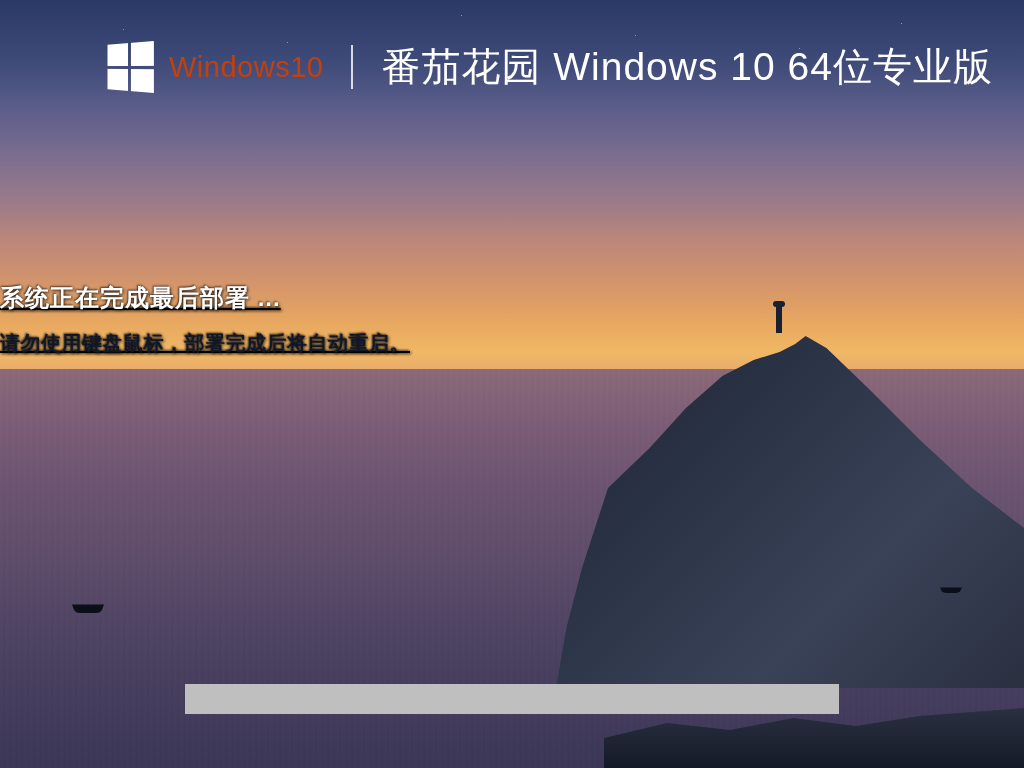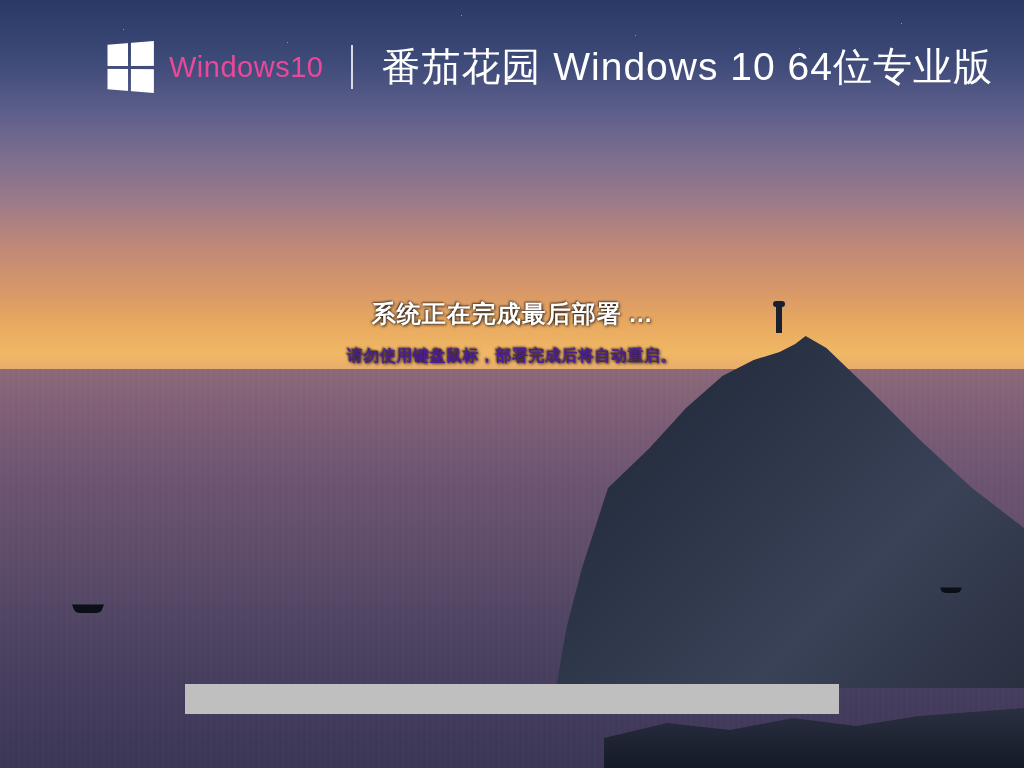--- a/index.html
+++ b/index.html
@@ -168,21 +168,21 @@
       gap: 3px;
       transform: perspective(90px) rotateY(-16deg);
       margin-right: 16px;
     }
     
     .windows-logo span {
       background: #ffffff;
     }
     
     .brand-text {
-      color: #ec4899;
+      color: #c2410c;
       font-size: 29px;
       font-weight: 400;
       letter-spacing: 0.5px;
     }
     
     .divider {
       height: 44px;
       width: 2px;
       background: rgba(255,255,255,0.8);
       margin: 0 28px;
@@ -190,38 +190,38 @@
     
     .edition-text {
       color: #ffffff;
       font-size: 39px;
       font-weight: 400;
       letter-spacing: 1px;
     }
     
     .center-messages {
       position: absolute;
-      top: 298px;
-      width: 100%;
-      text-align: center;
+      top: 282px;
+      width: 100%;
       z-index: 10;
+      text-decoration: underline;
     }
     
     .status-text {
       color: #ffffff;
       font-size: 24px;
       font-weight: bold;
       letter-spacing: 1px;
       text-shadow: 1px 1px 3px rgba(0,0,0,0.8), -1px -1px 2px rgba(0,0,0,0.6);
       margin-bottom: 16px;
     }
     
     .warning-text {
-      color: #4c1d95;
-      font-size: 16px;
+      color: #0f172a;
+      font-size: 20px;
       font-weight: bold;
       letter-spacing: 0.5px;
       text-shadow: 1px 1px 3px rgba(0,0,0,0.8), -1px -1px 2px rgba(0,0,0,0.6);
     }
     
     .progress-bar {
       position: absolute;
       bottom: 54px;
       left: 185px;
       width: 654px;

